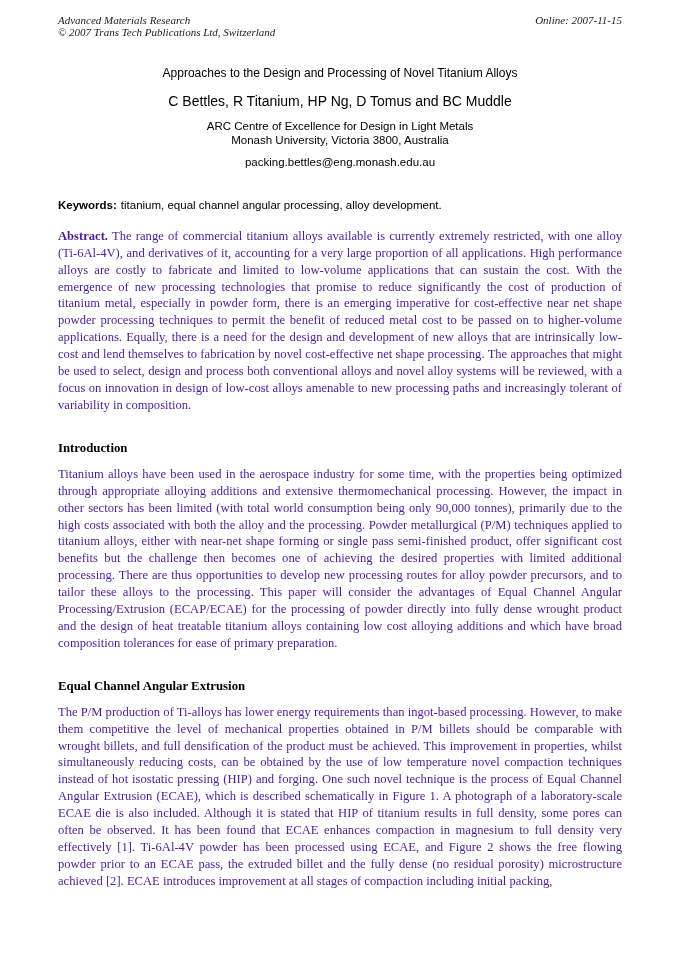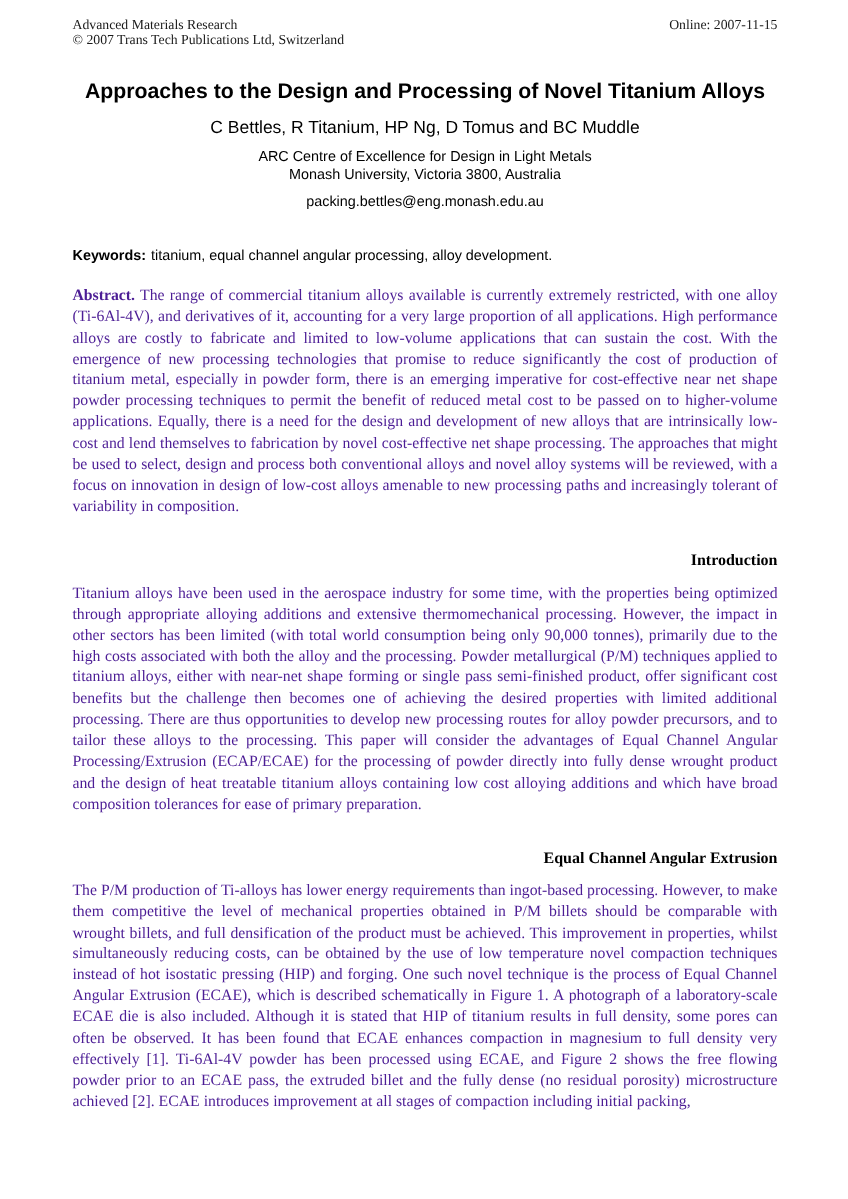--- a/index.html
+++ b/index.html
@@ -19,34 +19,35 @@
     height: 959px;
     padding: 14px 56px 0 58px;
     background: #ffffff;
   }
   
   .jheader {
     display: flex;
     justify-content: space-between;
     align-items: flex-start;
     font-family: "Liberation Serif", serif;
+    font-style: italic;
     font-size: 11px;
     line-height: 12.4px;
     color: #1a1a1a;
   }
   .jheader .left div { white-space: nowrap; }
   .jheader .right { white-space: nowrap; }
 
   
   .title {
     margin-top: 25px;
     text-align: center;
     font-family: "Liberation Sans", sans-serif;
-    font-weight: bold;
-    font-size: 17px;
+    font-weight: normal;
+    font-size: 12px;
     line-height: 18px;
     color: #000000;
   }
   .authors {
     margin-top: 11px;
     text-align: center;
     font-family: "Liberation Sans", sans-serif;
     font-size: 14px;
     line-height: 17px;
     color: #000000;
@@ -94,21 +95,21 @@
     font-weight: bold;
     margin-right: 4px;
   }
   .section-heading {
     margin: 0;
     margin-top: 26px;
     font-family: "Liberation Serif", serif;
     font-weight: bold;
     font-size: 12.8px;
     line-height: 16px;
-    text-align: right;
+    text-align: left;
     color: #000000;
   }
   .section-body {
     margin: 0;
     margin-top: 10px;
   }
   p { margin: 0; }
 </style>
 </head>
 <body>

